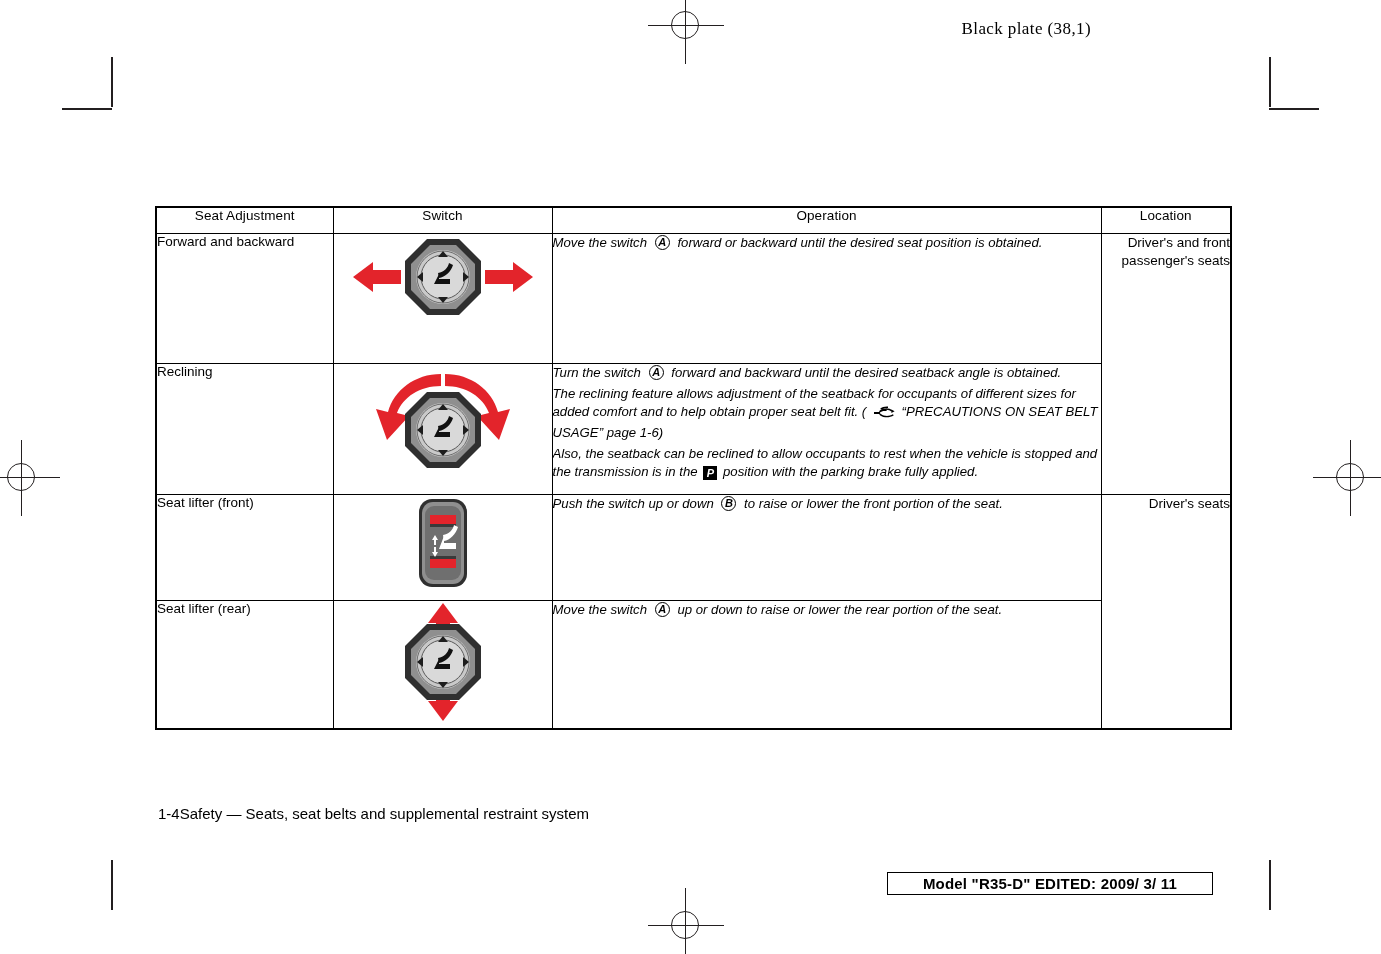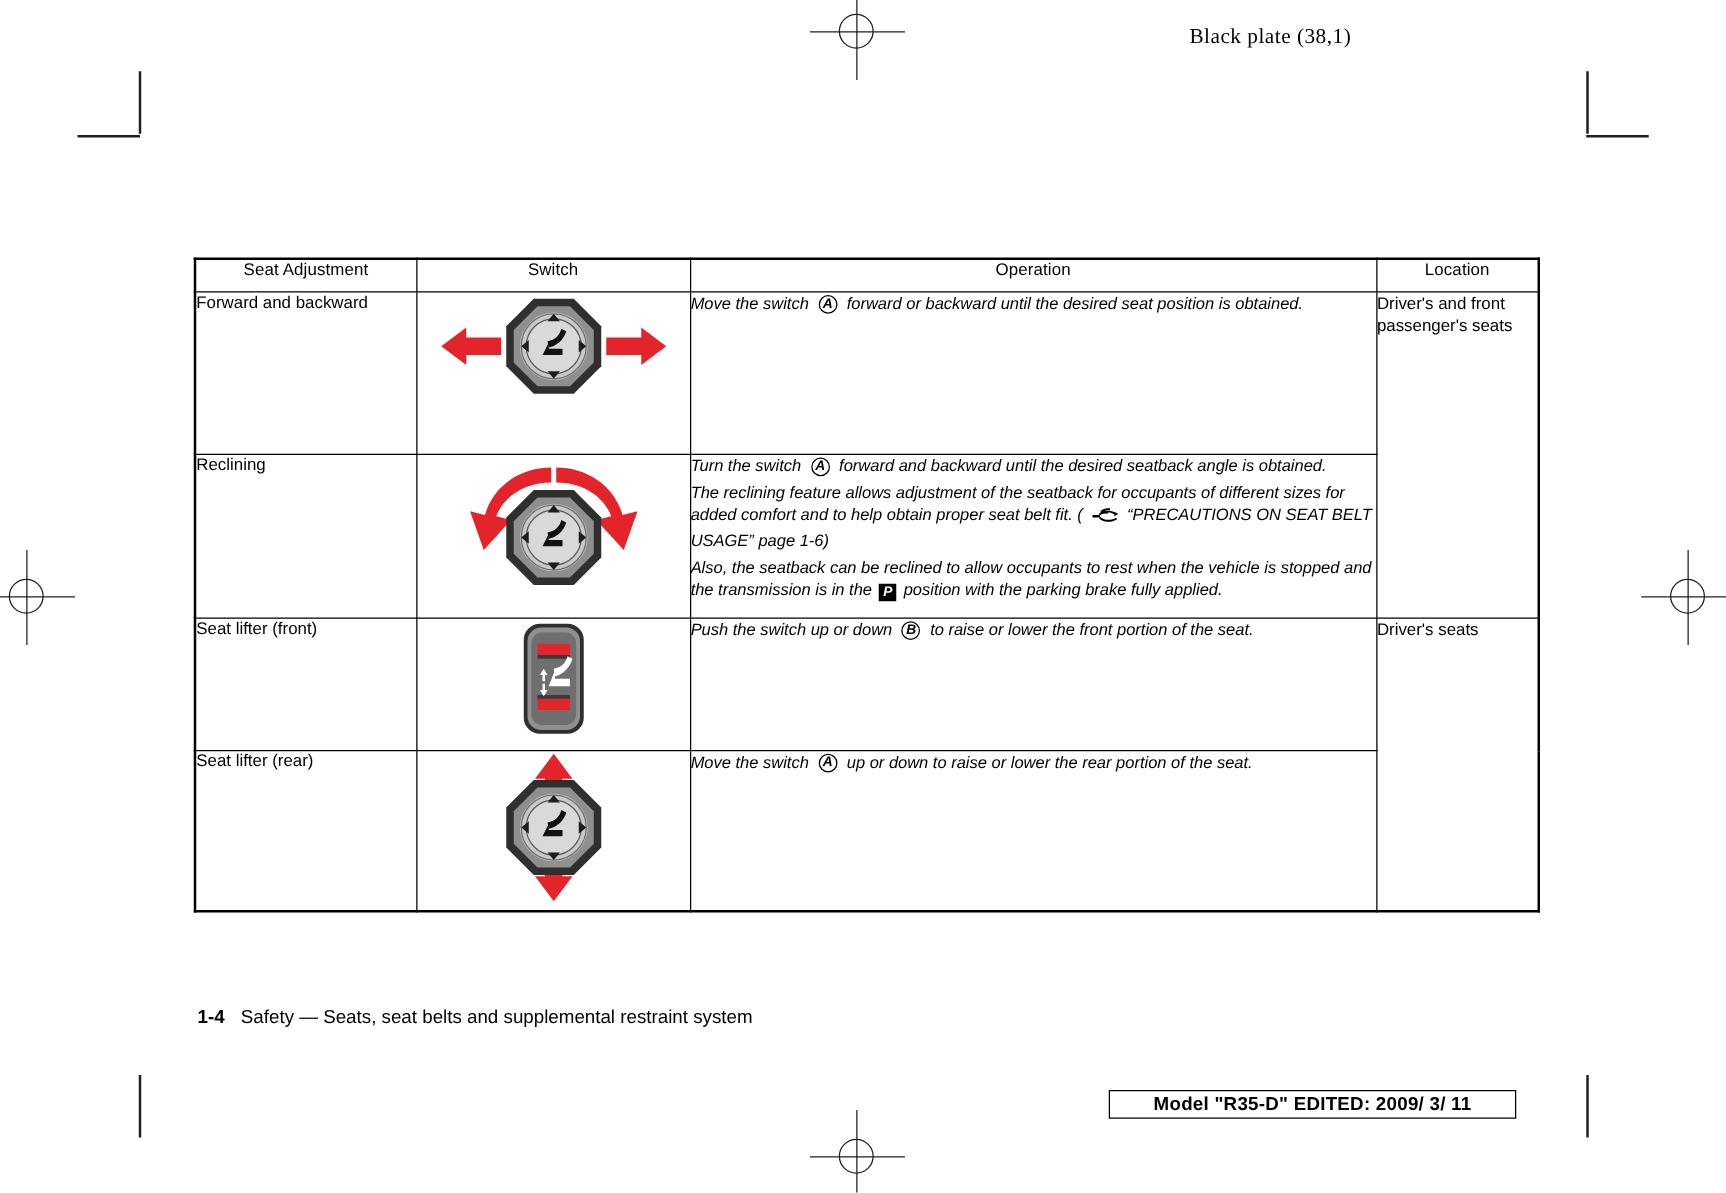--- a/index.html
+++ b/index.html
@@ -43,21 +43,21 @@
     background: #231f20;
   }
   .crop-tick {
     position: absolute;
     background: #231f20;
   }
 
   
   .plate-label {
     position: absolute;
-    right: 300px;
+    right: 290px;
     top: 19px;
     font-family: "Liberation Serif", serif;
     font-size: 17px;
     letter-spacing: 0.4px;
     white-space: nowrap;
   }
 
   
   .table-wrap {
     position: absolute;
@@ -100,21 +100,21 @@
     text-align: center;
     vertical-align: middle;
   }
   td.op-cell {
     padding: 6px 6px 6px 6px;
     font-size: 13.2px;
     line-height: 1.37;
     font-style: italic;
   }
   td.loc-cell {
-    text-align: left;
+    text-align: right;
     vertical-align: middle;
     font-size: 13.5px;
     line-height: 1.3;
   }
   .op-p { margin: 0 0 3px 0; }
   .op-p:last-child { margin-bottom: 0; }
 
   
   .callout {
     display: inline-block;
@@ -156,22 +156,21 @@
 
   
   .footer-line {
     position: absolute;
     left: 158px;
     top: 805px;
     font-size: 15px;
     white-space: nowrap;
   }
   .footer-page {
-    font-weight: bold;
-    margin-right: 13px;
+    font-weight: normal;
   }
   .footer-title { font-weight: normal; }
 
   .model-box {
     position: absolute;
     left: 887px;
     top: 872px;
     width: 326px;
     height: 23px;
     border: 1px solid #000;

